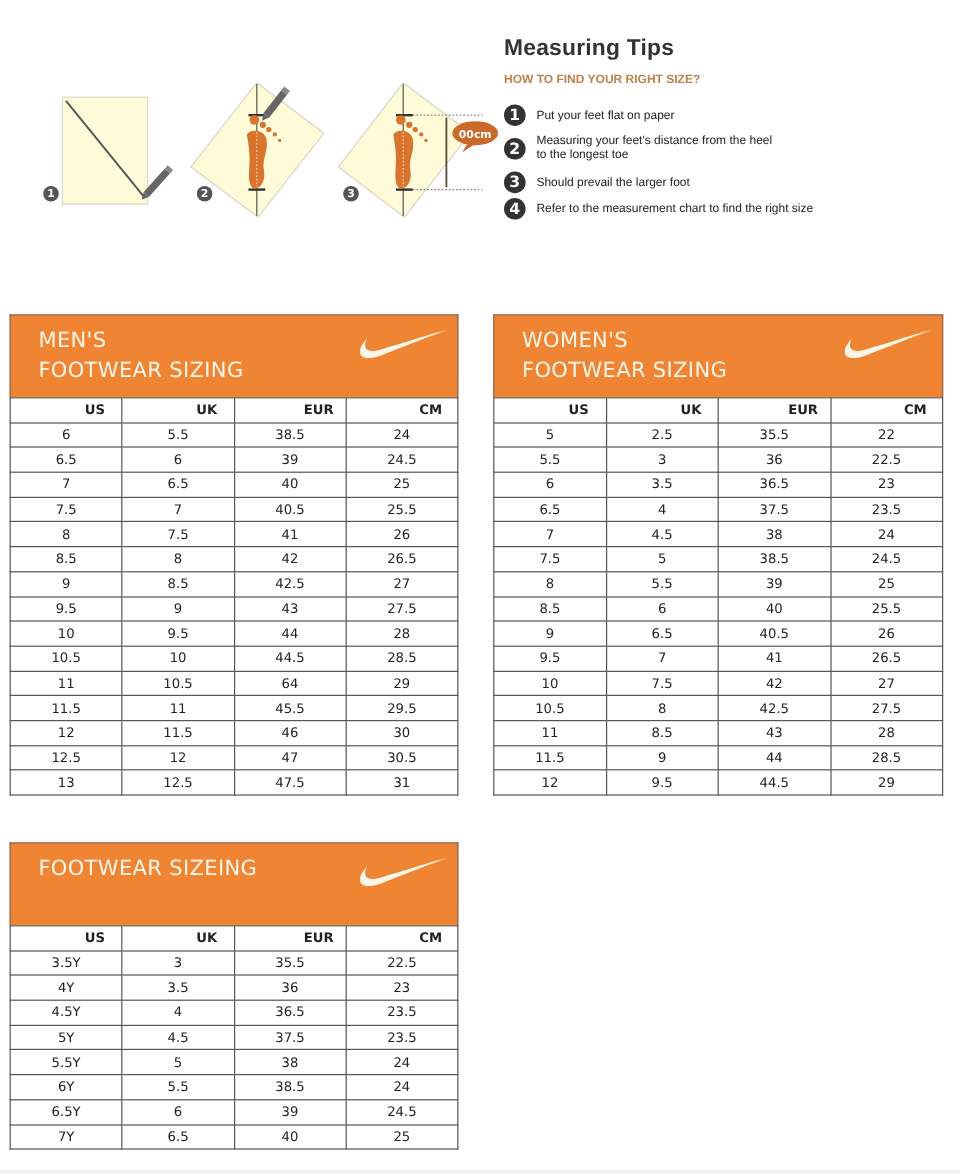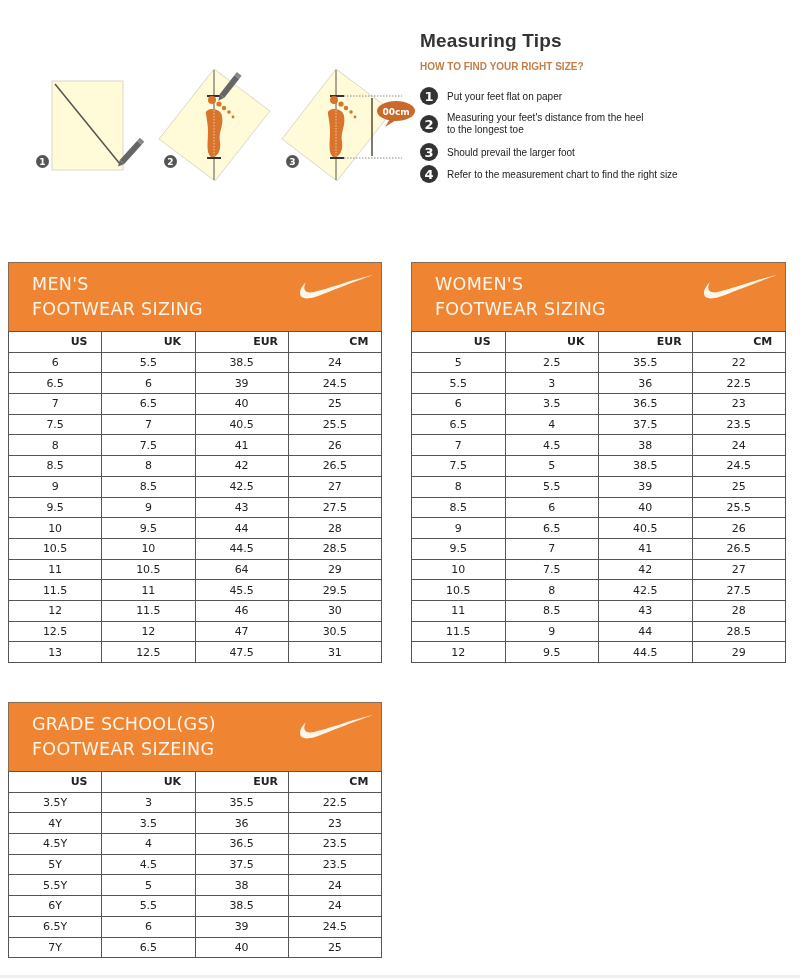--- a/index.html
+++ b/index.html
@@ -367,21 +367,20 @@
           <td>44.5</td>
           <td>29</td>
         </tr>
       </tbody>
   </table>
 </div>
 
 <div class="size-card" style="left:8px; top:702px; width:374px;">
   <div class="card-head">
     <div class="card-title">
-      <span>GRADE SCHOOL(GS)</span>
       <span>FOOTWEAR SIZEING</span>
     </div>
     <svg class="swoosh" viewBox="0 0 78 34">
       <path d="M76,4 C58,10 30,22 18,26 C8,29 3,27 3,22 C3,18 6,14 9,11 C5,18 8,23 17,21 C30,18 58,8 76,4 Z" fill="#fff6ea"></path>
     </svg>
   </div>
   <table class="sz">
     <thead>
       <tr>
         <th>US</th>

